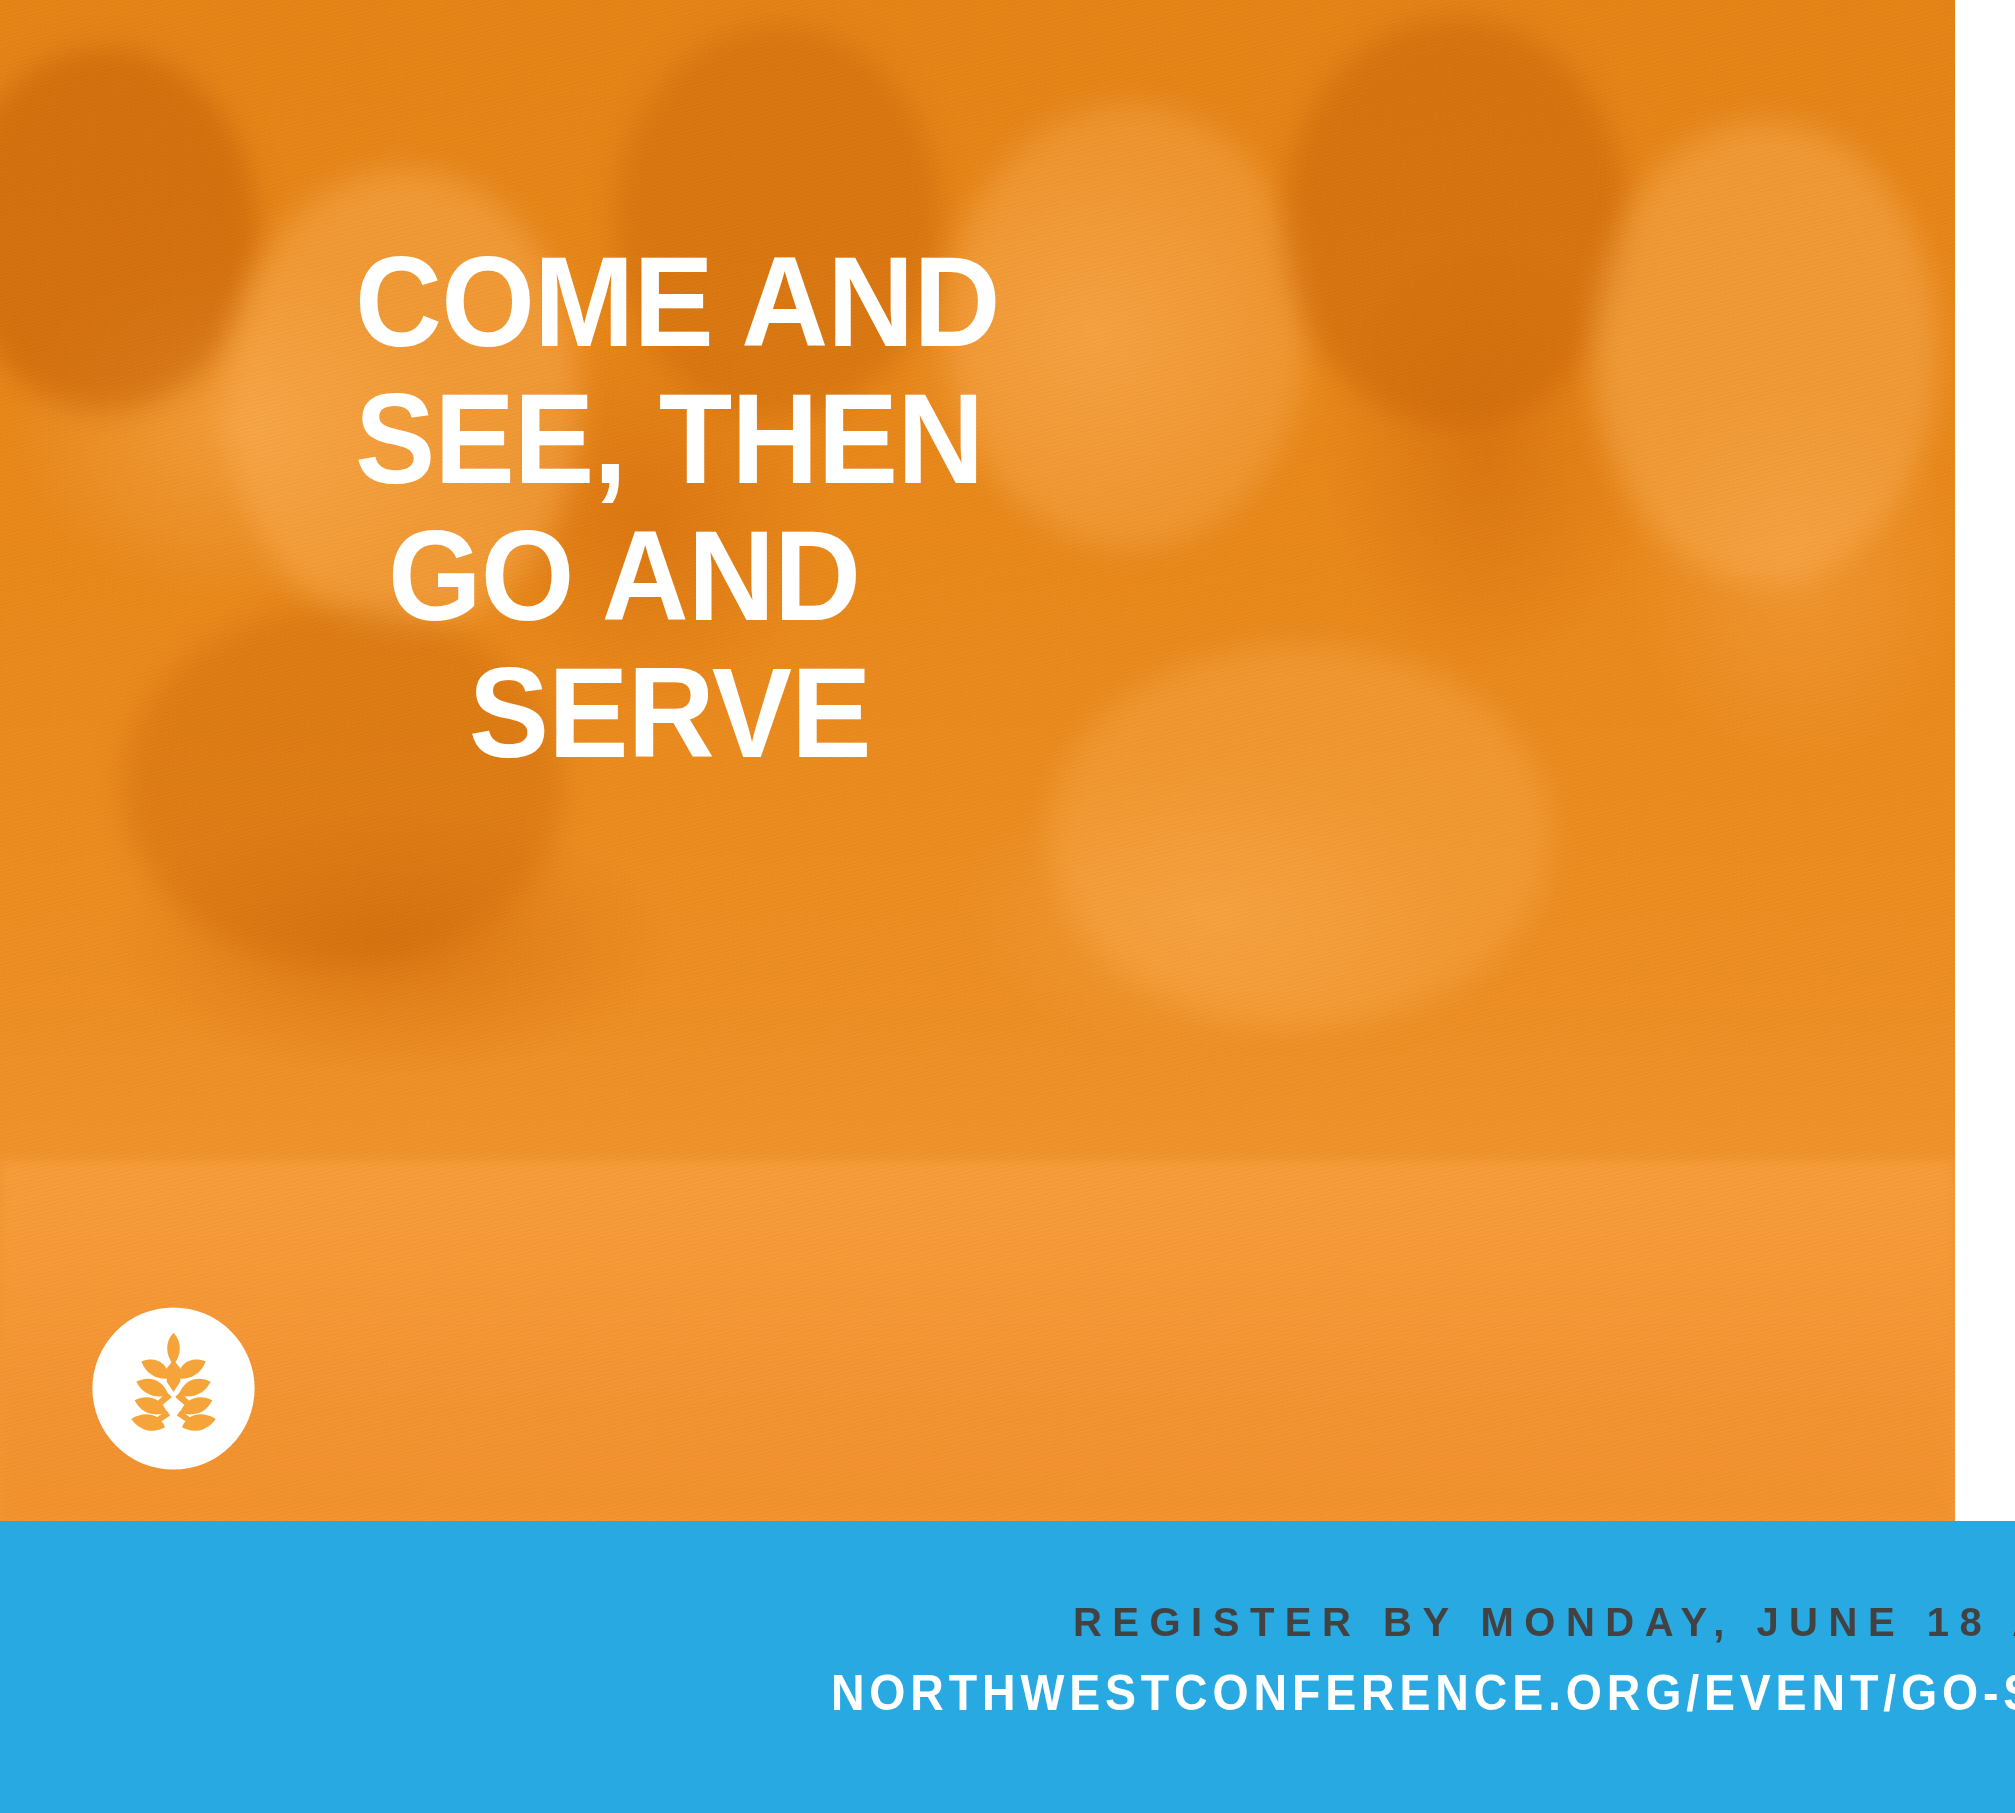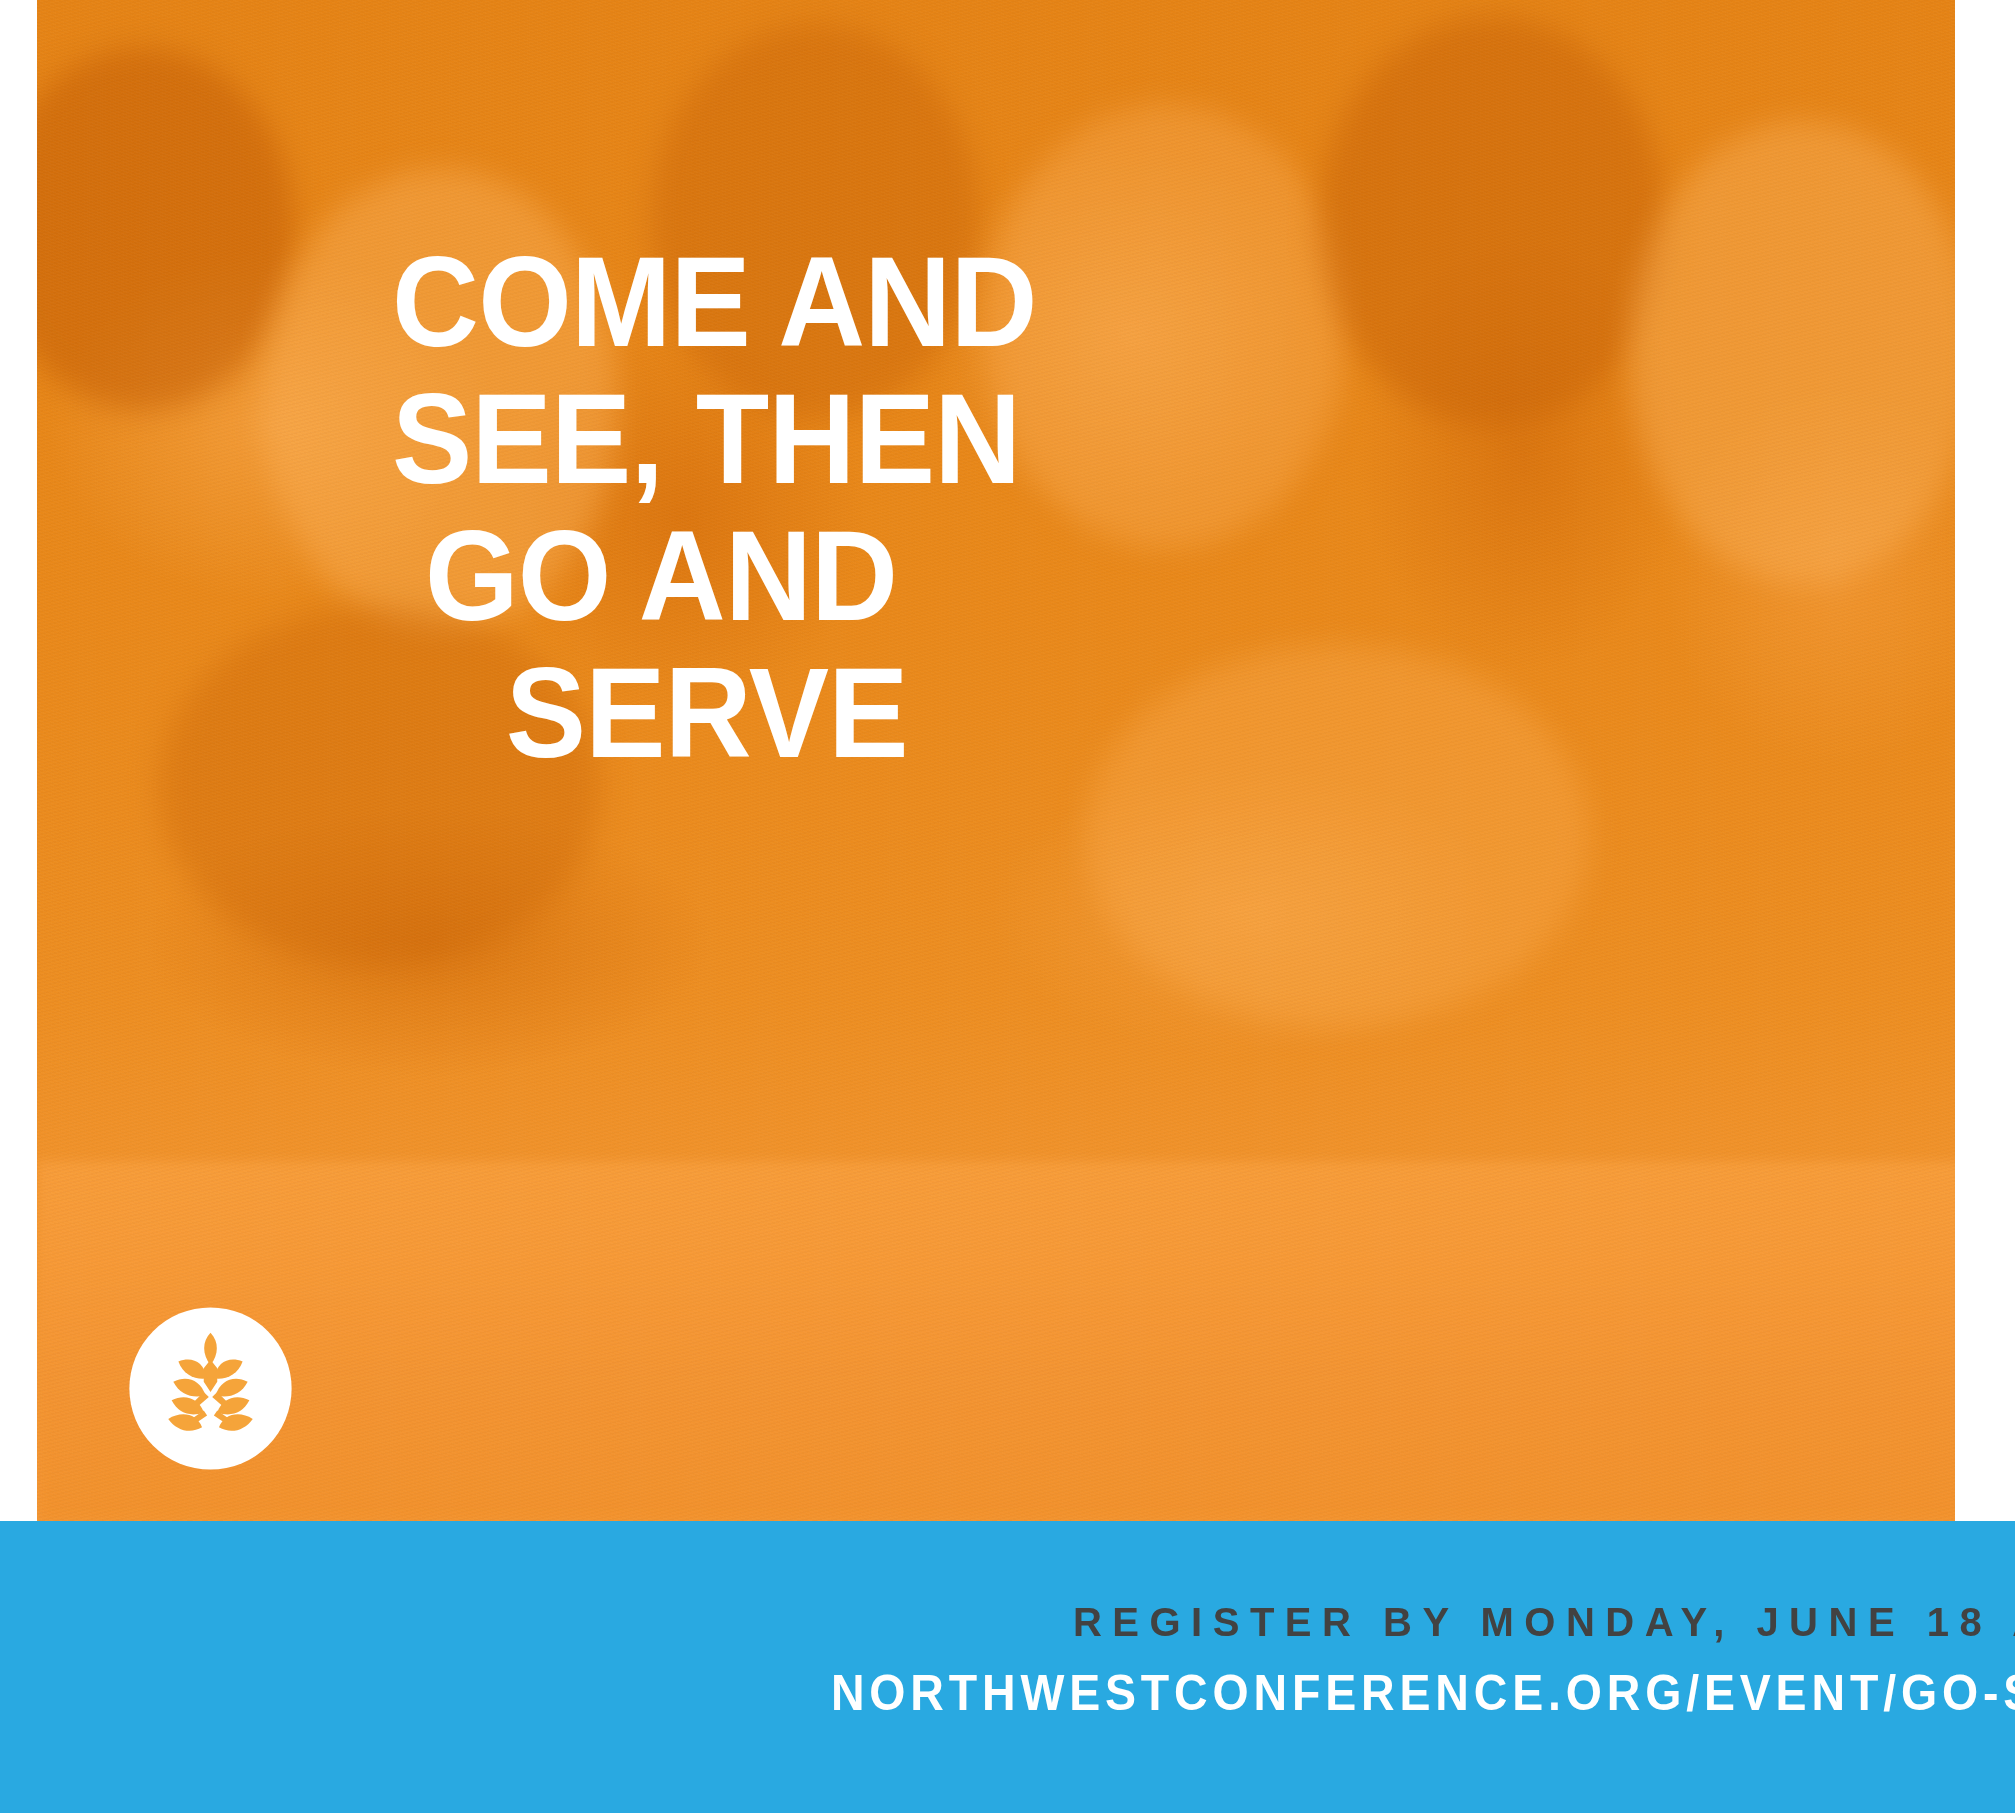--- a/index.html
+++ b/index.html
@@ -1,21 +1,21 @@
 <!DOCTYPE html>
 <html style="font-size:6.4px"><head>
 <meta charset="utf-8">
 <style>
   html,body{margin:0;padding:0;background:#fff;}
   body{width:3224px;height:1814px;position:relative;overflow:hidden;
        font-family:"Liberation Sans",sans-serif;}
 
   
   #photo-panel{position:absolute;left:0;top:0;width:1955px;height:1521px;
-               overflow:hidden;background:#E08A10;margin-left:37px;}
+               overflow:hidden;background:#E08A10;}
   .ph-layer{position:absolute;inset:0;}
   
   #ph-bg{background:
      radial-gradient(ellipse 363px 282px at 12% 28%, rgba(255,196,110,.55), transparent 62%),
      radial-gradient(ellipse 306px 330px at 33% 34%, rgba(214,120,12,.60), transparent 60%),
      radial-gradient(ellipse 330px 306px at 56% 22%, rgba(255,200,120,.45), transparent 62%),
      radial-gradient(ellipse 274px 363px at 76% 30%, rgba(210,116,10,.55), transparent 60%),
      radial-gradient(ellipse 282px 306px at 92% 38%, rgba(255,190,105,.40), transparent 62%),
      radial-gradient(ellipse 443px 210px at 20% 62%, rgba(205,112,8,.50), transparent 64%),
      radial-gradient(ellipse 403px 226px at 62% 60%, rgba(255,198,116,.40), transparent 64%),

